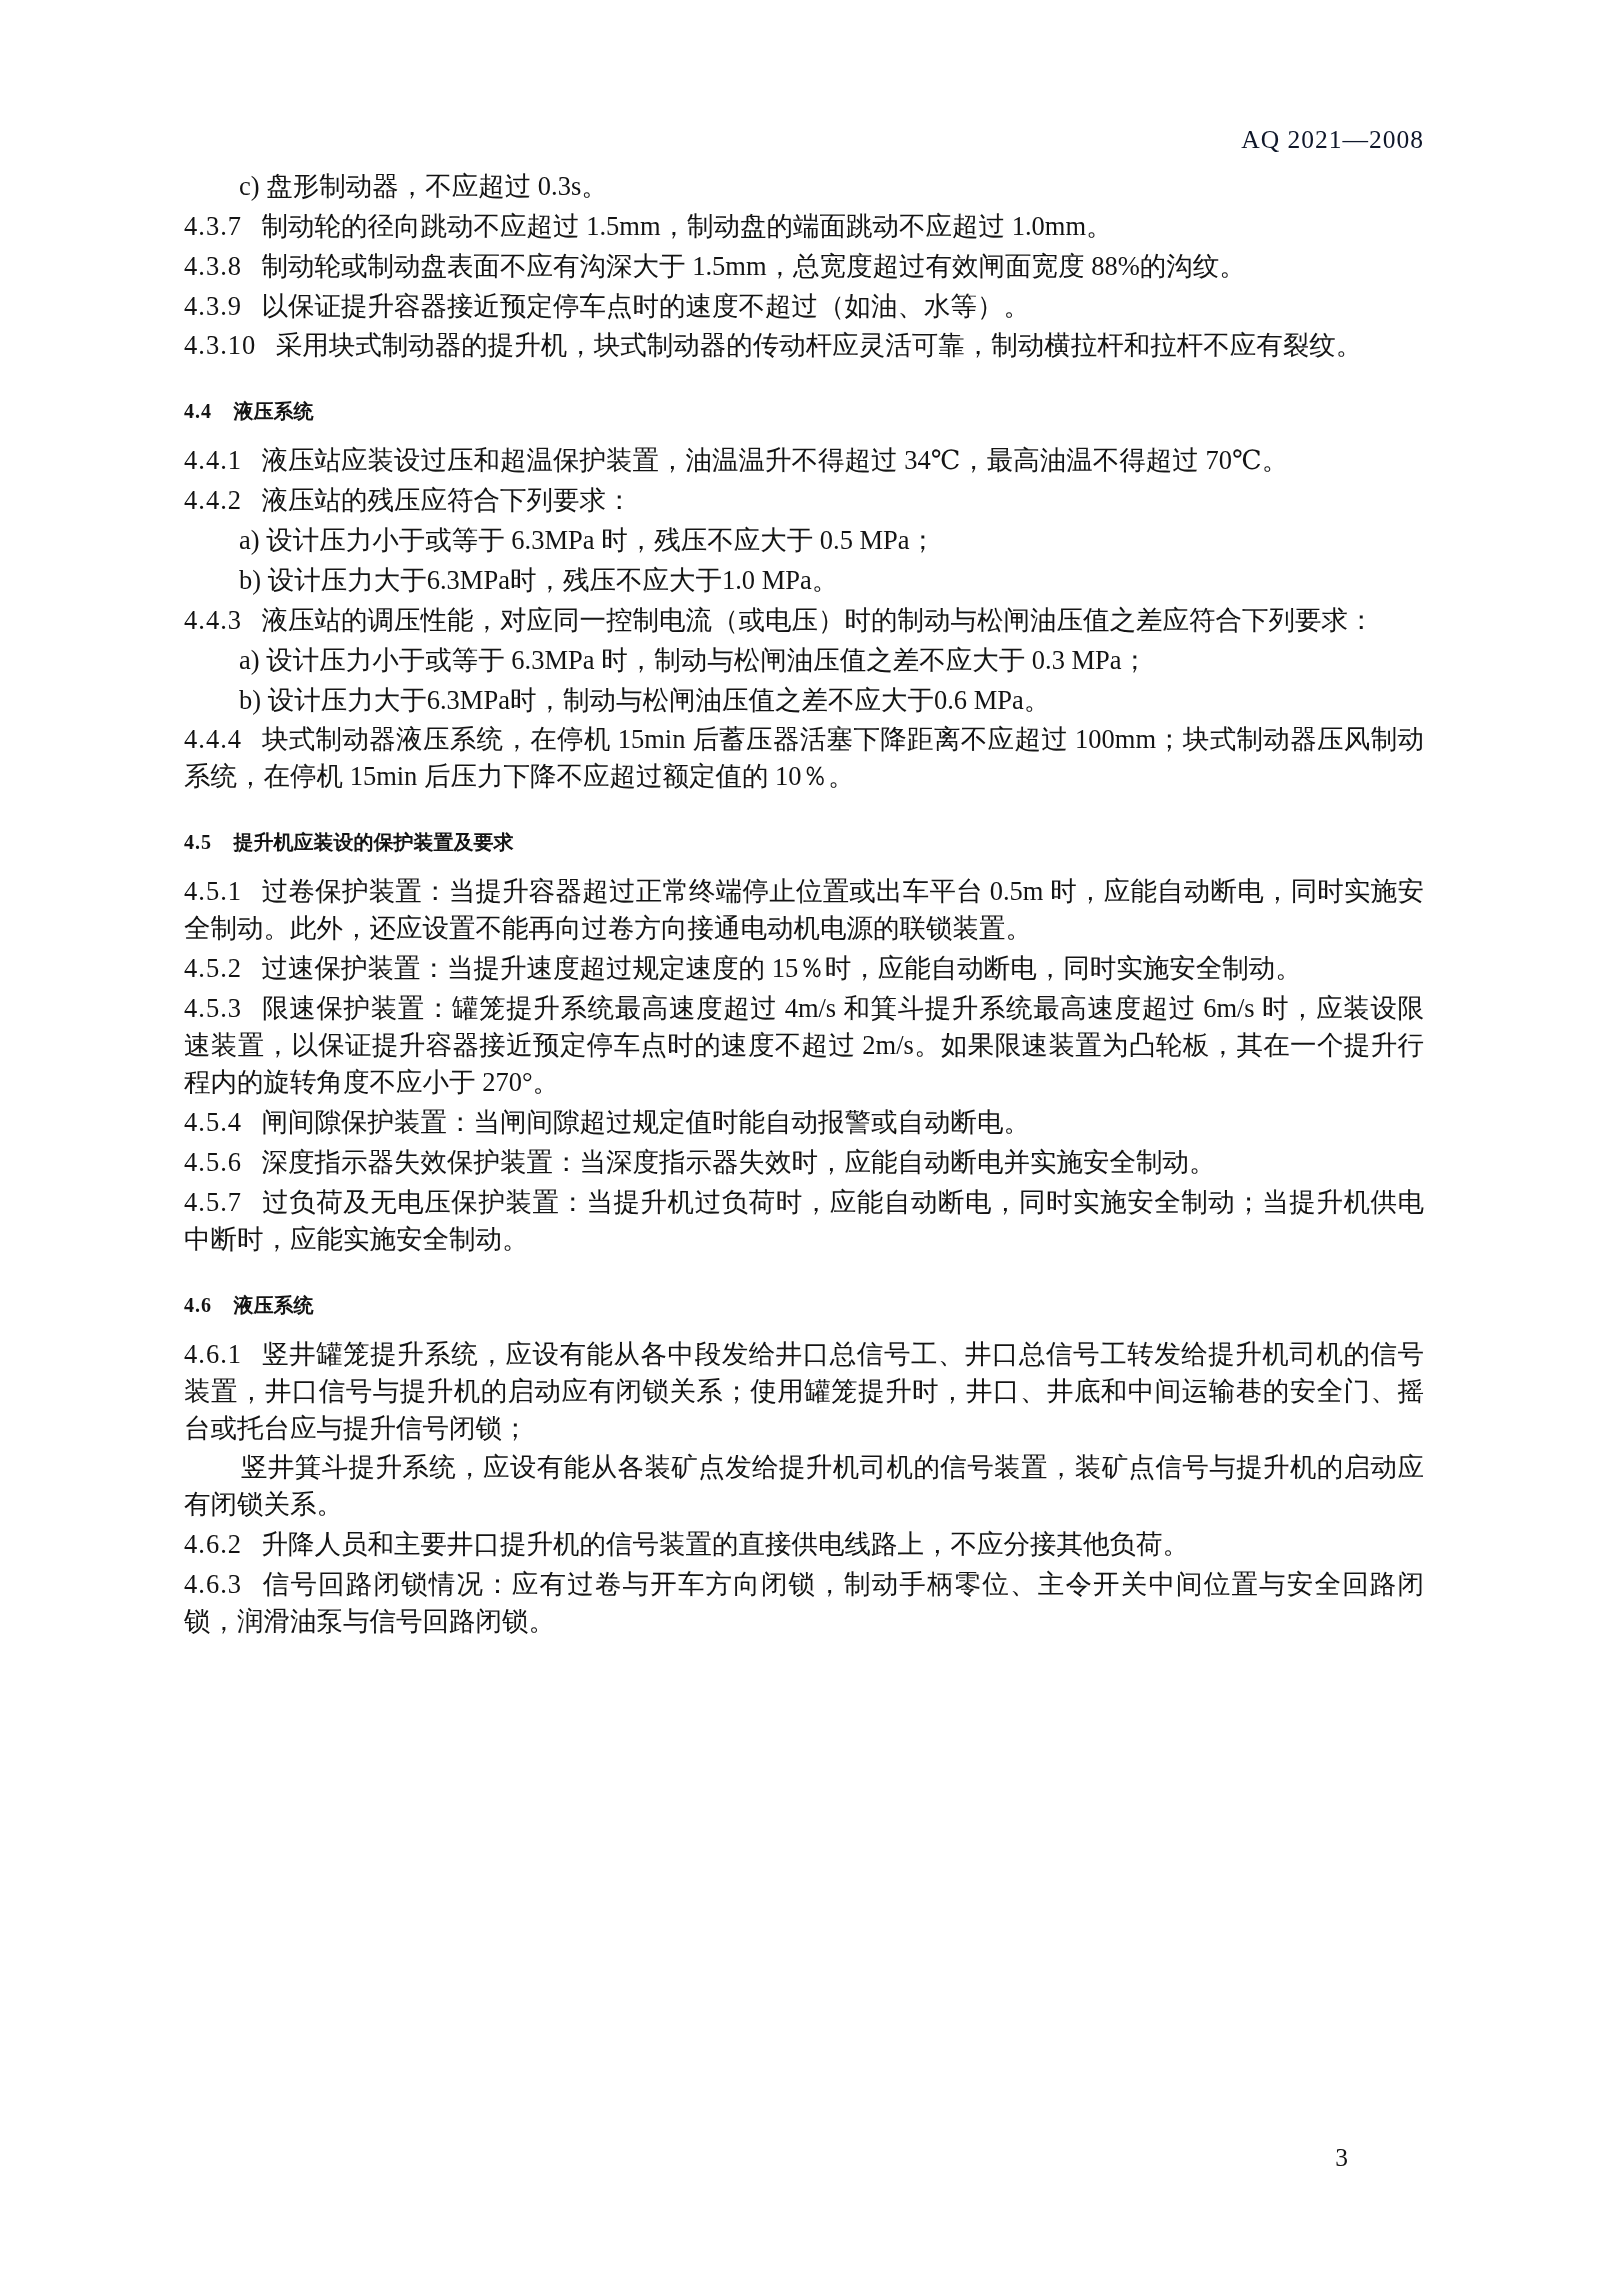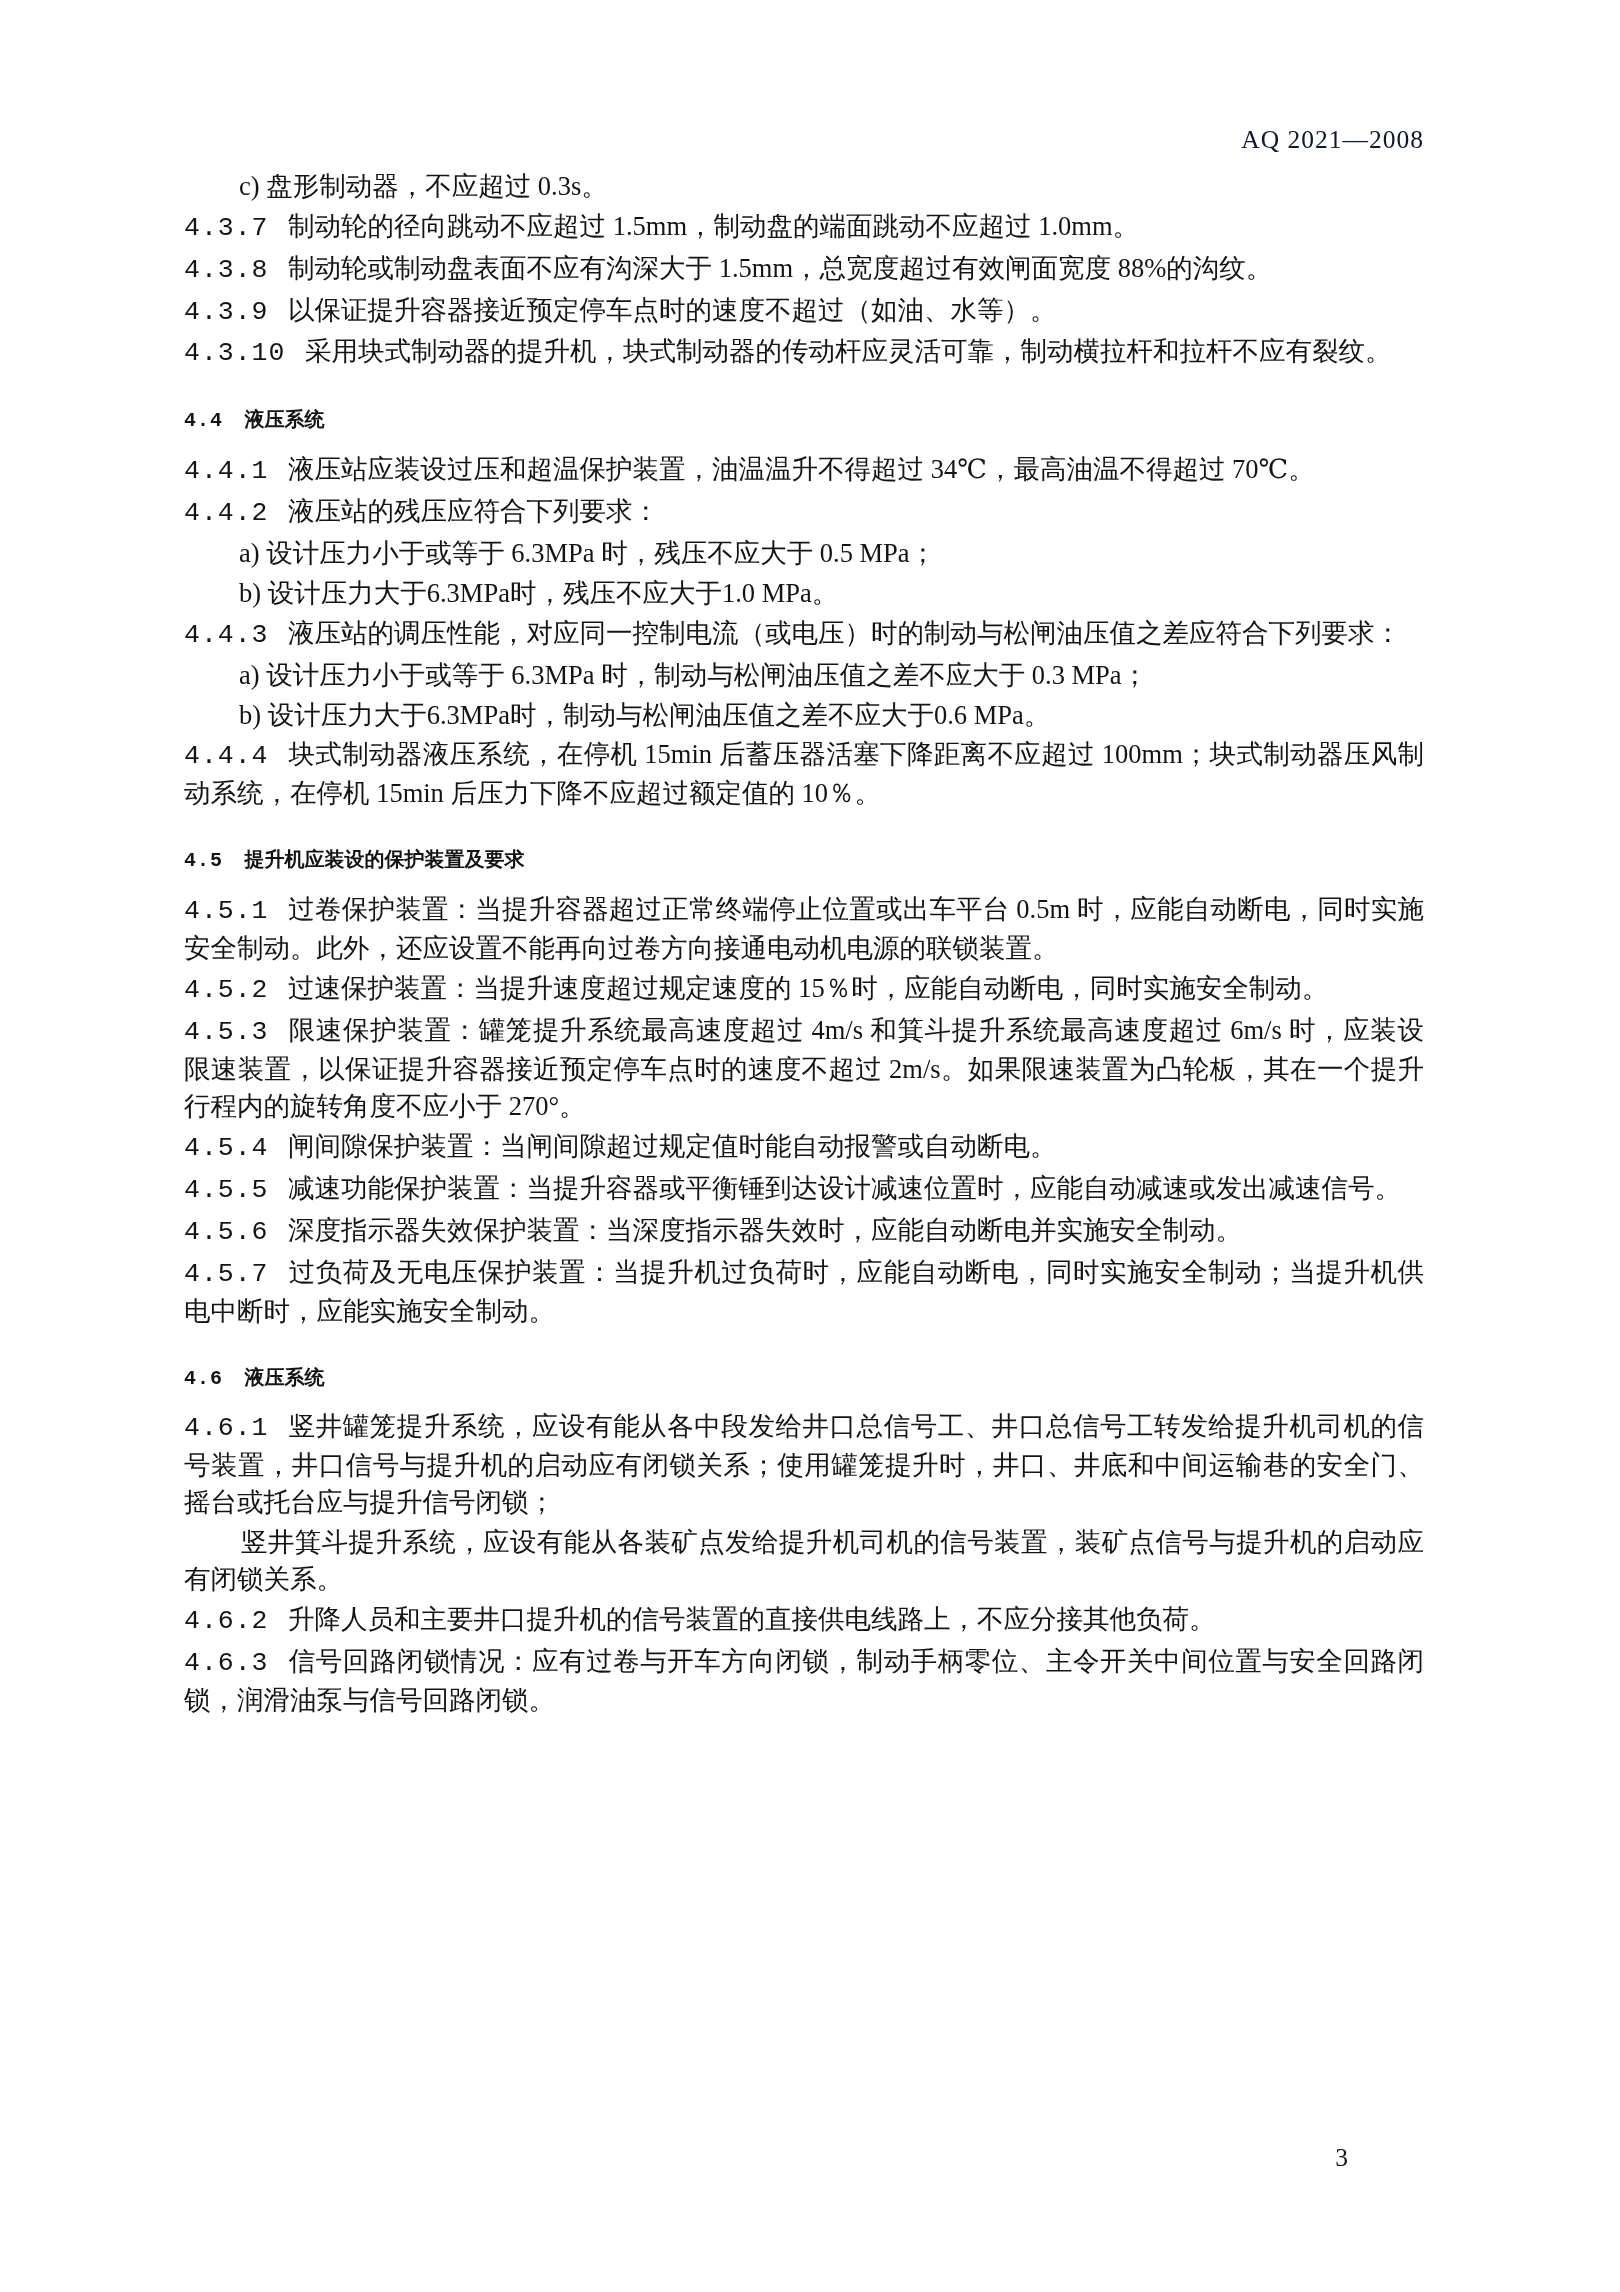--- a/index.html
+++ b/index.html
@@ -30,21 +30,21 @@
     left: 184px;
     right: 196px;
   }
   p.block {
     font-size: 26.5px;
     line-height: 37px;
     text-align: justify;
     margin: 2.9px 0;
   }
   p.block .num {
-    font-family: Liberation Mono, monospace;
+    font-family: Liberation Serif, serif;
     margin-right: 19.6px;
     letter-spacing: 1px;
   }
   p.sub {
     padding-left: 55px;
   }
   p.indent {
     text-indent: 57px;
   }
   p.heading {
@@ -83,21 +83,20 @@
       <p class="block sub"><span class="txt">b) 设计压力大于6.3MPa时，残压不应大于1.0 MPa。</span></p>
       <p class="block clause"><span class="num">4.4.3</span><span class="txt">液压站的调压性能，对应同一控制电流（或电压）时的制动与松闸油压值之差应符合下列要求：</span></p>
       <p class="block sub"><span class="txt">a) 设计压力小于或等于 6.3MPa 时，制动与松闸油压值之差不应大于 0.3 MPa；</span></p>
       <p class="block sub"><span class="txt">b) 设计压力大于6.3MPa时，制动与松闸油压值之差不应大于0.6 MPa。</span></p>
       <p class="block clause"><span class="num">4.4.4</span><span class="txt">块式制动器液压系统，在停机 15min 后蓄压器活塞下降距离不应超过 100mm；块式制动器压风制动系统，在停机 15min 后压力下降不应超过额定值的 10％。</span></p>
       <p class="block heading"><span class="num">4.5</span><span class="txt">提升机应装设的保护装置及要求</span></p>
       <p class="block clause"><span class="num">4.5.1</span><span class="txt">过卷保护装置：当提升容器超过正常终端停止位置或出车平台 0.5m 时，应能自动断电，同时实施安全制动。此外，还应设置不能再向过卷方向接通电动机电源的联锁装置。</span></p>
       <p class="block clause"><span class="num">4.5.2</span><span class="txt">过速保护装置：当提升速度超过规定速度的 15％时，应能自动断电，同时实施安全制动。</span></p>
       <p class="block clause"><span class="num">4.5.3</span><span class="txt">限速保护装置：罐笼提升系统最高速度超过 4m/s 和箕斗提升系统最高速度超过 6m/s 时，应装设限速装置，以保证提升容器接近预定停车点时的速度不超过 2m/s。如果限速装置为凸轮板，其在一个提升行程内的旋转角度不应小于 270°。</span></p>
       <p class="block clause"><span class="num">4.5.4</span><span class="txt">闸间隙保护装置：当闸间隙超过规定值时能自动报警或自动断电。</span></p>
-      <p class="block clause"><span class="num">4.5.5</span><span class="txt">减速功能保护装置：当提升容器或平衡锤到达设计减速位置时，应能自动减速或发出减速信号。</span></p>
       <p class="block clause"><span class="num">4.5.6</span><span class="txt">深度指示器失效保护装置：当深度指示器失效时，应能自动断电并实施安全制动。</span></p>
       <p class="block clause"><span class="num">4.5.7</span><span class="txt">过负荷及无电压保护装置：当提升机过负荷时，应能自动断电，同时实施安全制动；当提升机供电中断时，应能实施安全制动。</span></p>
       <p class="block heading"><span class="num">4.6</span><span class="txt">液压系统</span></p>
       <p class="block clause"><span class="num">4.6.1</span><span class="txt">竖井罐笼提升系统，应设有能从各中段发给井口总信号工、井口总信号工转发给提升机司机的信号装置，井口信号与提升机的启动应有闭锁关系；使用罐笼提升时，井口、井底和中间运输巷的安全门、摇台或托台应与提升信号闭锁；</span></p>
       <p class="block indent"><span class="txt">竖井箕斗提升系统，应设有能从各装矿点发给提升机司机的信号装置，装矿点信号与提升机的启动应有闭锁关系。</span></p>
       <p class="block clause"><span class="num">4.6.2</span><span class="txt">升降人员和主要井口提升机的信号装置的直接供电线路上，不应分接其他负荷。</span></p>
       <p class="block clause"><span class="num">4.6.3</span><span class="txt">信号回路闭锁情况：应有过卷与开车方向闭锁，制动手柄零位、主令开关中间位置与安全回路闭锁，润滑油泵与信号回路闭锁。</span></p>
     </div>
 
   <div class="pagenum">3</div>

